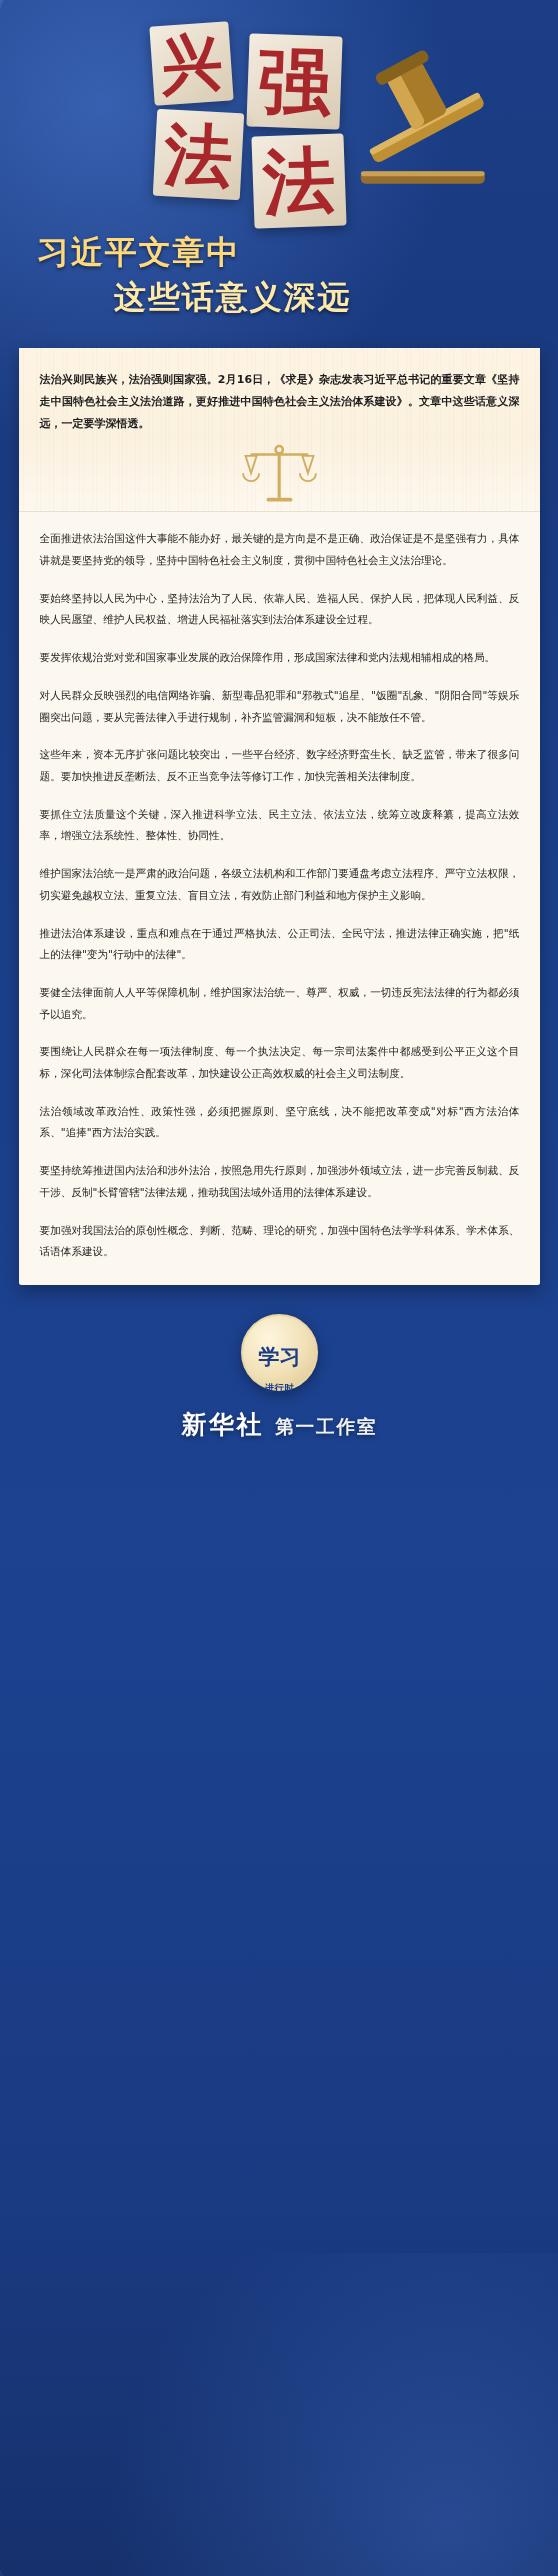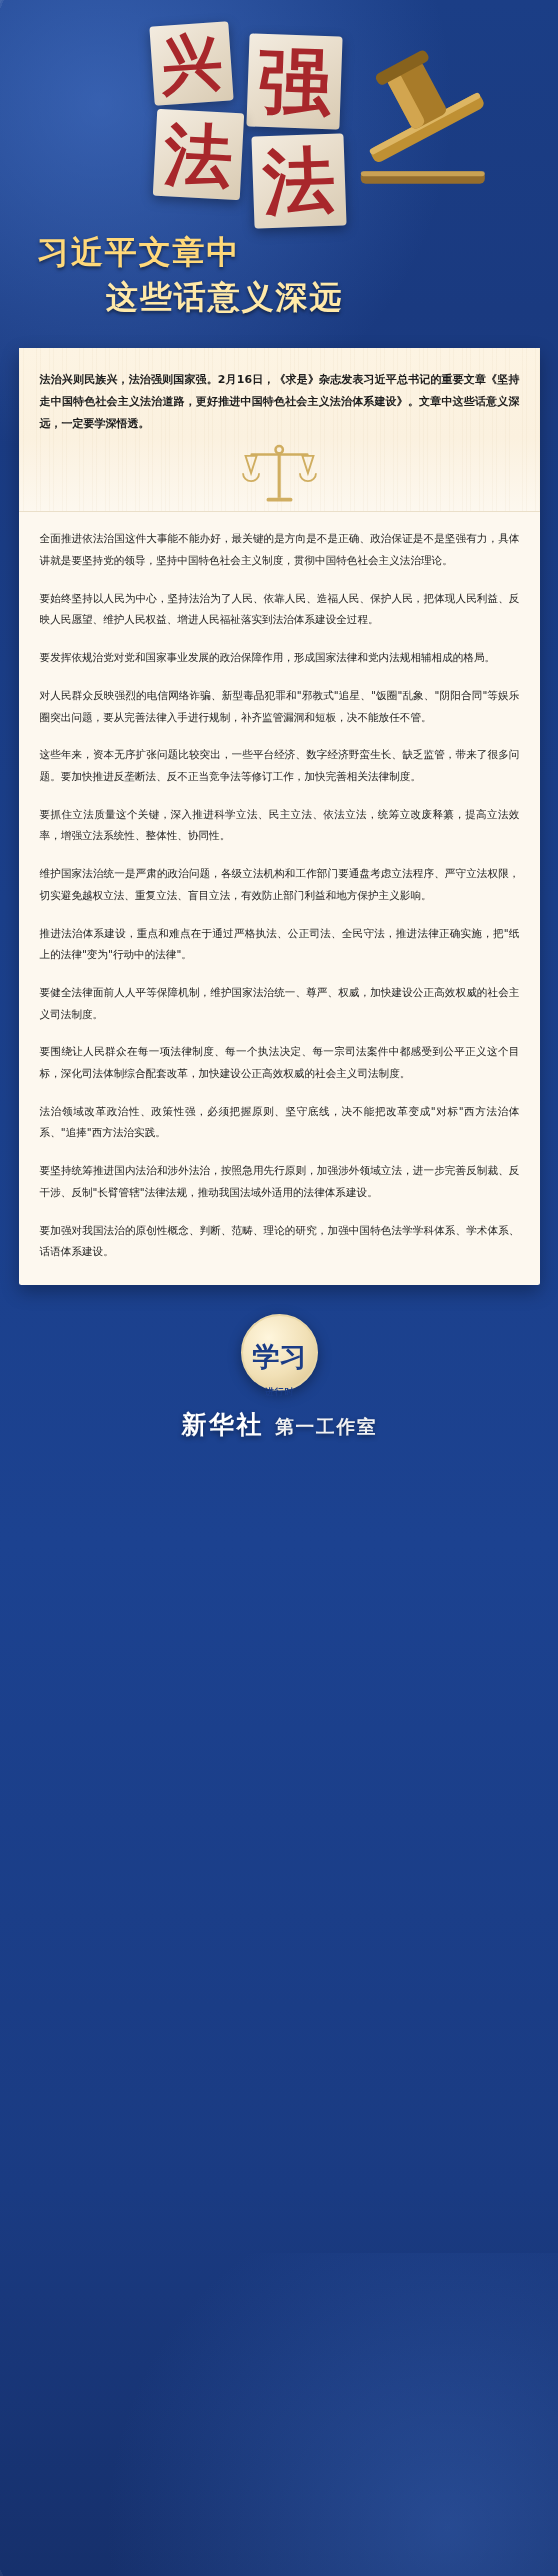--- a/index.html
+++ b/index.html
@@ -88,21 +88,21 @@
     letter-spacing: 1.9px;
   }
   .title-line1 {
     left: 37px;
     top: 231px;
     font-size: 32px;
     background: linear-gradient(180deg, #fff3c4 0%, #f3c košt 0%, #edb94a 100%);
     -webkit-background-clip: text;
   }
   .title-line2 {
-    left: 106px;
+    left: 114px;
     top: 276px;
     font-size: 32px;
     color: #ffe9a8;
   }
 
   
   .card {
     position: relative;
     z-index: 4;
     margin: 0 18.6px;
@@ -171,21 +171,21 @@
     border: 2.5px solid #e9d7a8;
     box-shadow: 0 3.7px 12.4px rgba(0,0,0,0.35);
     display: flex;
     flex-direction: column;
     align-items: center;
     justify-content: center;
     color: #1b3c86;
     font-family: "DejaVu Serif", "Liberation Serif", serif;
     font-weight: bold;
   }
-  .seal .s1 { font-size: 27px; line-height: 1.05; margin-top: 37px; }
+  .seal .s1 { font-size: 21px; line-height: 1.05; margin-top: 37px; }
   .seal .s2 { font-size: 9.3px; margin-top: 14px; letter-spacing: 0.6px; }
   .footer-brand {
     margin-top: 17px;
     font-family: "DejaVu Serif", "Liberation Serif", serif;
     font-size: 25px;
     font-weight: bold;
     color: #ffffff;
     letter-spacing: 2.5px;
     text-shadow: 0 1.9px 5px rgba(0,0,0,0.45);
   }
@@ -244,21 +244,21 @@
 
     <div class="paras">
       <p class="para">全面推进依法治国这件大事能不能办好，最关键的是方向是不是正确、政治保证是不是坚强有力，具体讲就是要坚持党的领导，坚持中国特色社会主义制度，贯彻中国特色社会主义法治理论。</p>
       <p class="para">要始终坚持以人民为中心，坚持法治为了人民、依靠人民、造福人民、保护人民，把体现人民利益、反映人民愿望、维护人民权益、增进人民福祉落实到法治体系建设全过程。</p>
       <p class="para">要发挥依规治党对党和国家事业发展的政治保障作用，形成国家法律和党内法规相辅相成的格局。</p>
       <p class="para">对人民群众反映强烈的电信网络诈骗、新型毒品犯罪和"邪教式"追星、"饭圈"乱象、"阴阳合同"等娱乐圈突出问题，要从完善法律入手进行规制，补齐监管漏洞和短板，决不能放任不管。</p>
       <p class="para">这些年来，资本无序扩张问题比较突出，一些平台经济、数字经济野蛮生长、缺乏监管，带来了很多问题。要加快推进反垄断法、反不正当竞争法等修订工作，加快完善相关法律制度。</p>
       <p class="para">要抓住立法质量这个关键，深入推进科学立法、民主立法、依法立法，统筹立改废释纂，提高立法效率，增强立法系统性、整体性、协同性。</p>
       <p class="para">维护国家法治统一是严肃的政治问题，各级立法机构和工作部门要通盘考虑立法程序、严守立法权限，切实避免越权立法、重复立法、盲目立法，有效防止部门利益和地方保护主义影响。</p>
       <p class="para">推进法治体系建设，重点和难点在于通过严格执法、公正司法、全民守法，推进法律正确实施，把"纸上的法律"变为"行动中的法律"。</p>
-      <p class="para">要健全法律面前人人平等保障机制，维护国家法治统一、尊严、权威，加快建设公正高效权威的社会主义司法制度。</p>
+      <p class="para">要健全法律面前人人平等保障机制，维护国家法治统一、尊严、权威，一切违反宪法法律的行为都必须予以追究。</p>
       <p class="para">要围绕让人民群众在每一项法律制度、每一个执法决定、每一宗司法案件中都感受到公平正义这个目标，深化司法体制综合配套改革，加快建设公正高效权威的社会主义司法制度。</p>
       <p class="para">法治领域改革政治性、政策性强，必须把握原则、坚守底线，决不能把改革变成"对标"西方法治体系、"追捧"西方法治实践。</p>
       <p class="para">要坚持统筹推进国内法治和涉外法治，按照急用先行原则，加强涉外领域立法，进一步完善反制裁、反干涉、反制"长臂管辖"法律法规，推动我国法域外适用的法律体系建设。</p>
       <p class="para">要加强对我国法治的原创性概念、判断、范畴、理论的研究，加强中国特色法学学科体系、学术体系、话语体系建设。</p>
     </div>
   </div>
 
   <div class="footer">
     <div class="seal">
       <div class="s1">学习</div>

